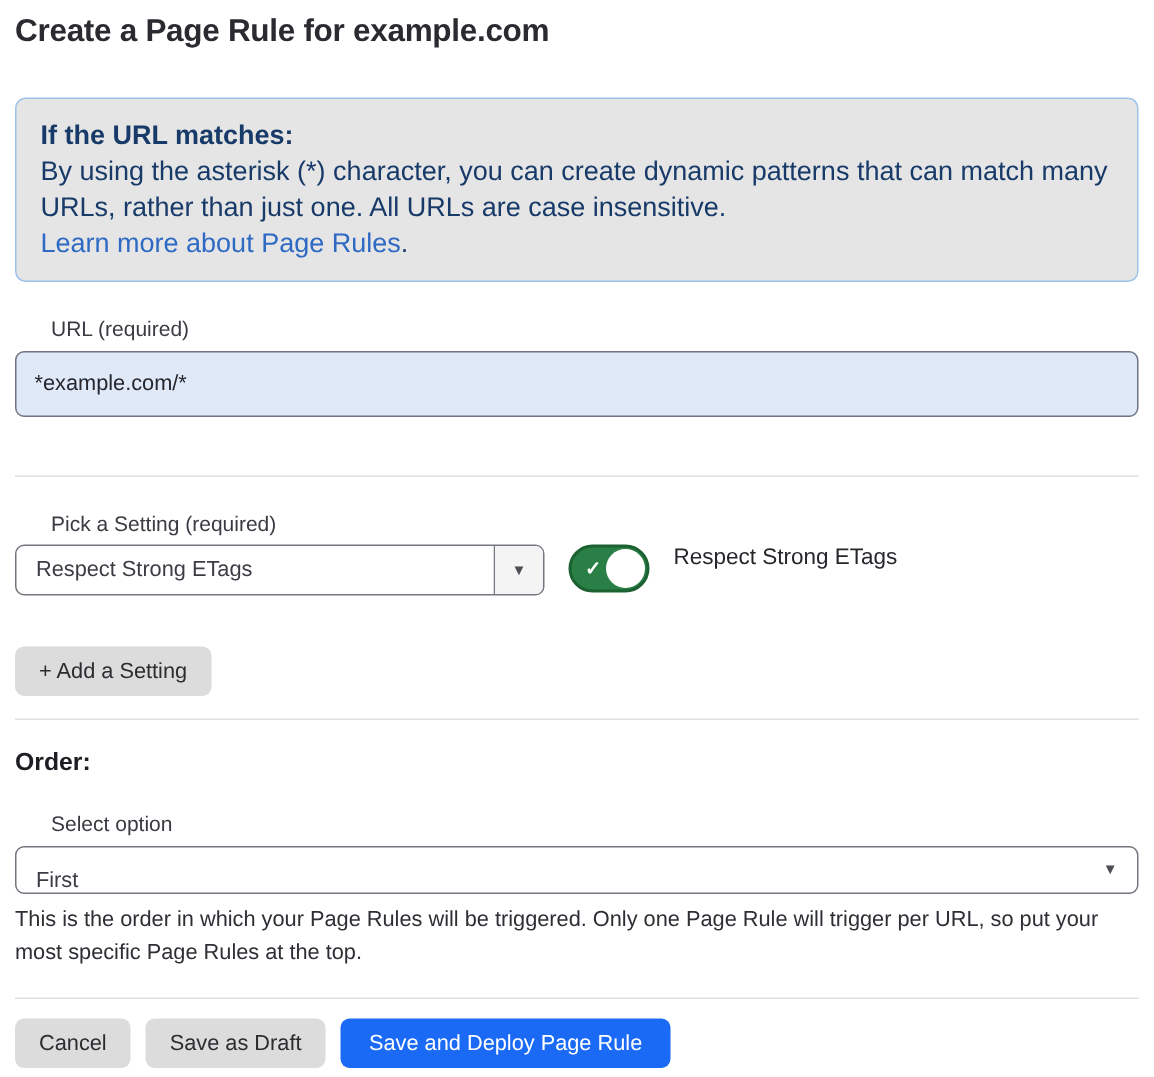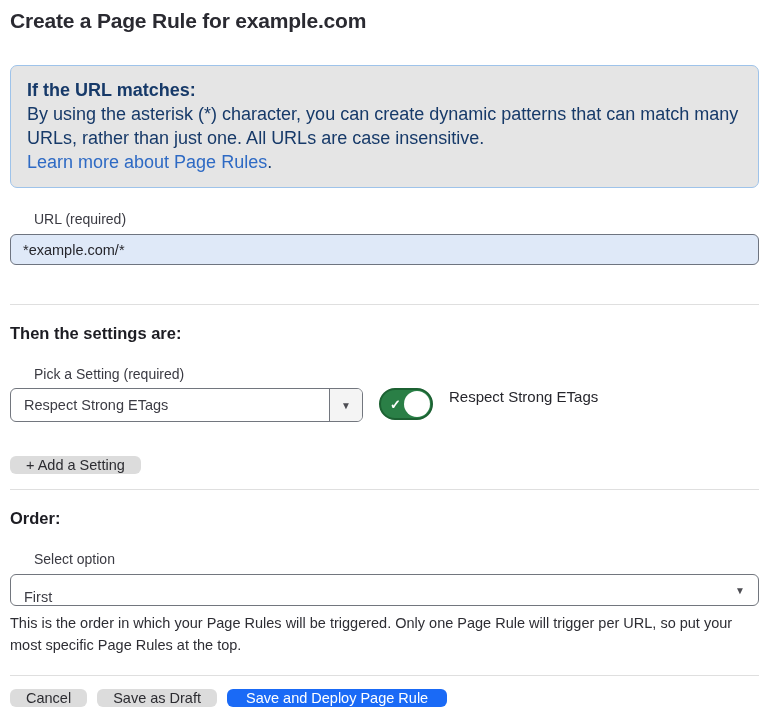--- a/index.html
+++ b/index.html
@@ -43,21 +43,21 @@
   .field-label {
     font-size: 14px;
     color: #3a3a42;
     margin-top: 23px;
     margin-left: 24px;
   }
 
   .url-input {
     display: block;
     width: 100%;
-    height: 31px;
+    height: 44px;
     margin-top: 7px;
     background: #dfe9f8;
     border: 1px solid #6e7480;
     border-radius: 6px;
     padding: 0 12px;
     font-family: "Liberation Sans", sans-serif;
     font-size: 14.5px;
     color: #26262c;
     outline: none;
   }
@@ -149,21 +149,21 @@
     font-size: 15px;
     color: #26262c;
   }
 
   .btn {
     font-family: "Liberation Sans", sans-serif;
     border: none;
     border-radius: 6px;
     font-size: 14.5px;
     cursor: pointer;
-    height: 18px;
+    height: 33px;
     padding: 0 16px;
   }
   .btn-gray { background: #dcdcdc; color: #2c2c31; }
   .btn-blue { background: #1a6af6; color: #ffffff; padding: 0 19px; }
 
   .add-setting-btn { margin-top: 34px; display: inline-block; }
 
   .order-select {
     margin-top: 7px;
     width: 100%;
@@ -216,21 +216,20 @@
     <div>
       <a class="info-link">Learn more about Page Rules</a><span class="info-link-suffix">.</span>
     </div>
   </div>
 
   <div class="field-label">URL (required)</div>
   <input class="url-input" type="text" value="*example.com/*" style="">
 
   <hr class="divider divider-1">
 
-  <h2 class="section-heading">Then the settings are:</h2>
 
   <div class="field-label">Pick a Setting (required)</div>
 
   <div class="setting-row">
     <div class="setting-select">
       <div class="select-value">Respect Strong ETags</div>
       <div class="select-arrow-box">
         <span>▼</span>
       </div>
     </div>

